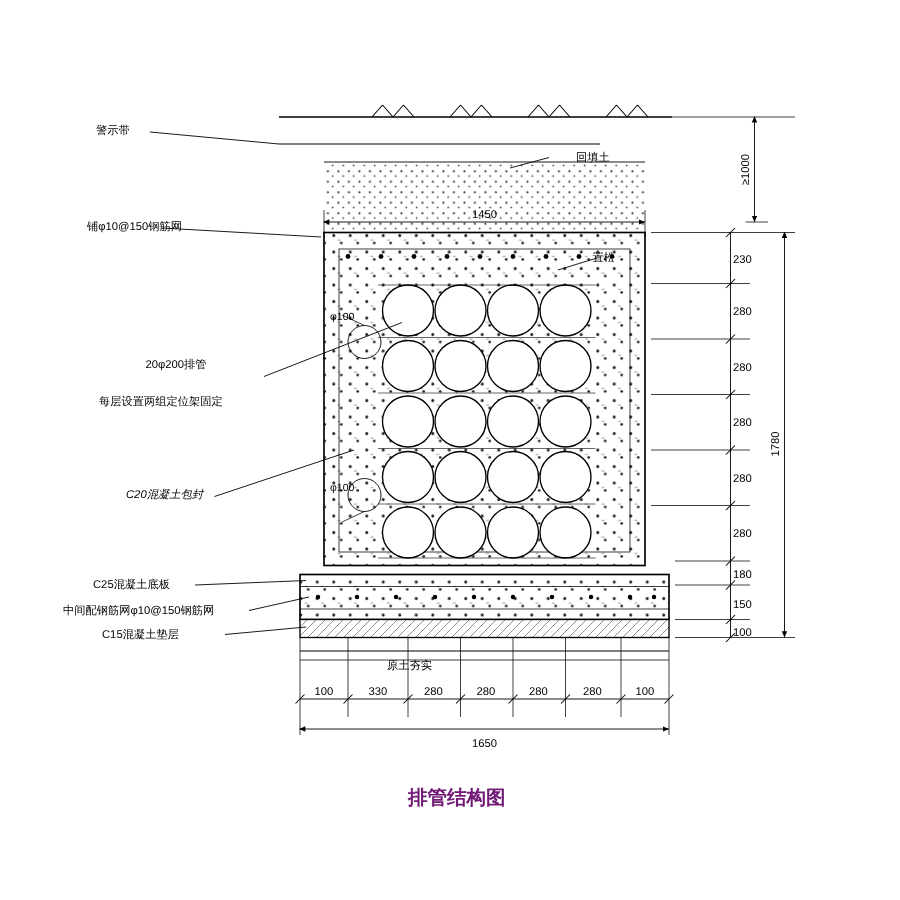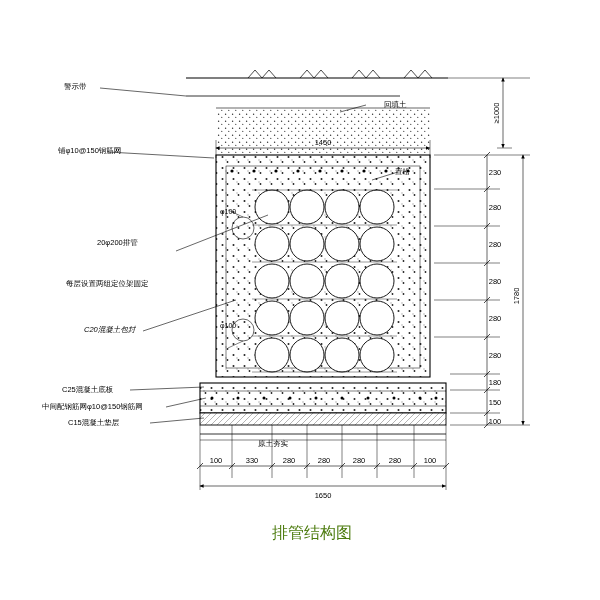--- a/index.html
+++ b/index.html
@@ -13,23 +13,23 @@
   .lbl{
     position:absolute;
     font-size:7.5px;
     color:#000;
     white-space:nowrap;
     line-height:1;
   }
   .lbl.sm{font-size:7px;}
   .title{
     position:absolute;
-    font-size:16px;
-    font-weight:normal;
-    color:#4d7c0f;
+    font-size:13px;
+    font-weight:bold;
+    color:#701a75;
     white-space:nowrap;
   }
   svg{position:absolute;left:0;top:0;}
   .dimtext{font-size:7.5px;font-family:"Liberation Sans",sans-serif;fill:#000;}
   .vdimtext{font-size:7.5px;font-family:"Liberation Sans",sans-serif;fill:#000;}
 </style>
 </head>
 <body>
 
 <div id="root">
@@ -251,21 +251,21 @@
   <text class="vdimtext" x="499" y="113" text-anchor="middle" transform="rotate(-90 499 113)">≥1000</text>
 </svg>
 
 <div class="lbl" style="left:64px;top:83px;text-align:right;">警示带</div>
 <div class="lbl" style="left:384px;top:101px;">回填土</div>
 <div class="lbl" style="left:58px;top:147px;">铺φ10@150钢筋网</div>
 <div class="lbl" style="left:395px;top:168px;">置松</div>
 <div class="lbl sm" style="left:220px;top:208px;">φ100</div>
 <div class="lbl sm" style="left:220px;top:322px;">φ100</div>
 <div class="lbl" style="left:97px;top:239px;">20φ200排管</div>
-<div class="lbl" style="left:66px;top:264px;margin-top:16px;">每层设置两组定位架固定</div>
+<div class="lbl" style="left:66px;top:264px;">每层设置两组定位架固定</div>
 <div class="lbl" style="left:84px;top:326px;font-style:italic;">C20混凝土包封</div>
 <div class="lbl" style="left:62px;top:386px;">C25混凝土底板</div>
 <div class="lbl" style="left:42px;top:403px;">中间配钢筋网φ10@150钢筋网</div>
 <div class="lbl" style="left:68px;top:419px;text-align:center;">C15混凝土垫层</div>
 <div class="lbl" style="left:258px;top:440px;">原土夯实</div>
 
 <div class="title" style="left:272px;top:523px;">排管结构图</div>
 
 </div>
 

